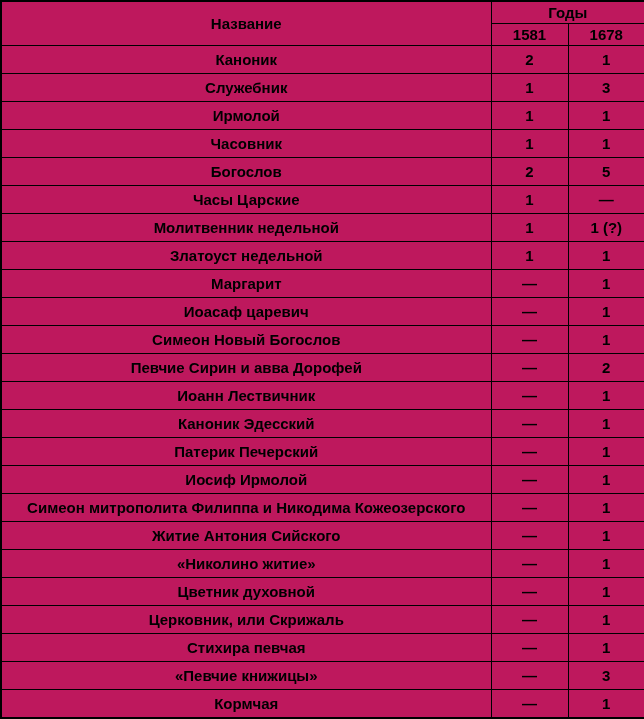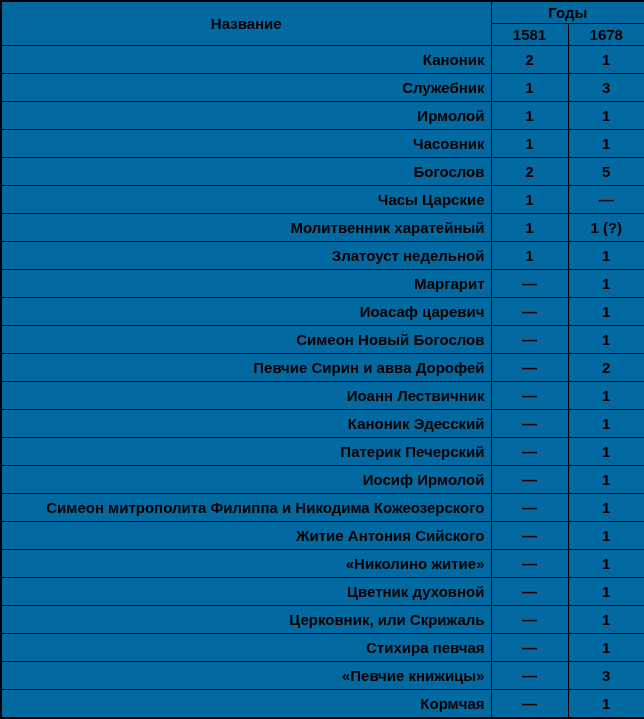--- a/index.html
+++ b/index.html
@@ -7,21 +7,21 @@
     padding: 0;
     background: #ffffff;
   }
   .page {
     width: 644px;
     height: 719px;
     box-sizing: border-box;
     font-family: "Liberation Sans", sans-serif;
     font-weight: bold;
     color: #000000;
-    background: #0369a1;
+    background: #be185d;
   }
   table.book-table {
     width: 644px;
     height: 719px;
     border-collapse: collapse;
     table-layout: fixed;
     font-size: 15px;
     font-weight: bold;
   }
   table.book-table th,
@@ -41,21 +41,21 @@
     text-align: center;
     vertical-align: middle;
     height: 22px;
     font-size: 15px;
   }
   tbody td {
     height: 28px;
     vertical-align: middle;
   }
   td.name-cell {
-    text-align: right;
+    text-align: center;
     padding-left: 9px;
   }
   td.num-cell {
     text-align: center;
   }
 </style>
 </head>
 <body>
 
 <div class="page">
@@ -100,21 +100,21 @@
           <td class="name-cell">Богослов</td>
           <td class="num-cell">2</td>
           <td class="num-cell">5</td>
         </tr>
         <tr>
           <td class="name-cell">Часы Царские</td>
           <td class="num-cell">1</td>
           <td class="num-cell">—</td>
         </tr>
         <tr>
-          <td class="name-cell">Молитвенник харатейный</td>
+          <td class="name-cell">Молитвенник недельной</td>
           <td class="num-cell">1</td>
           <td class="num-cell">1 (?)</td>
         </tr>
         <tr>
           <td class="name-cell">Златоуст недельной</td>
           <td class="num-cell">1</td>
           <td class="num-cell">1</td>
         </tr>
         <tr>
           <td class="name-cell">Маргарит</td>

